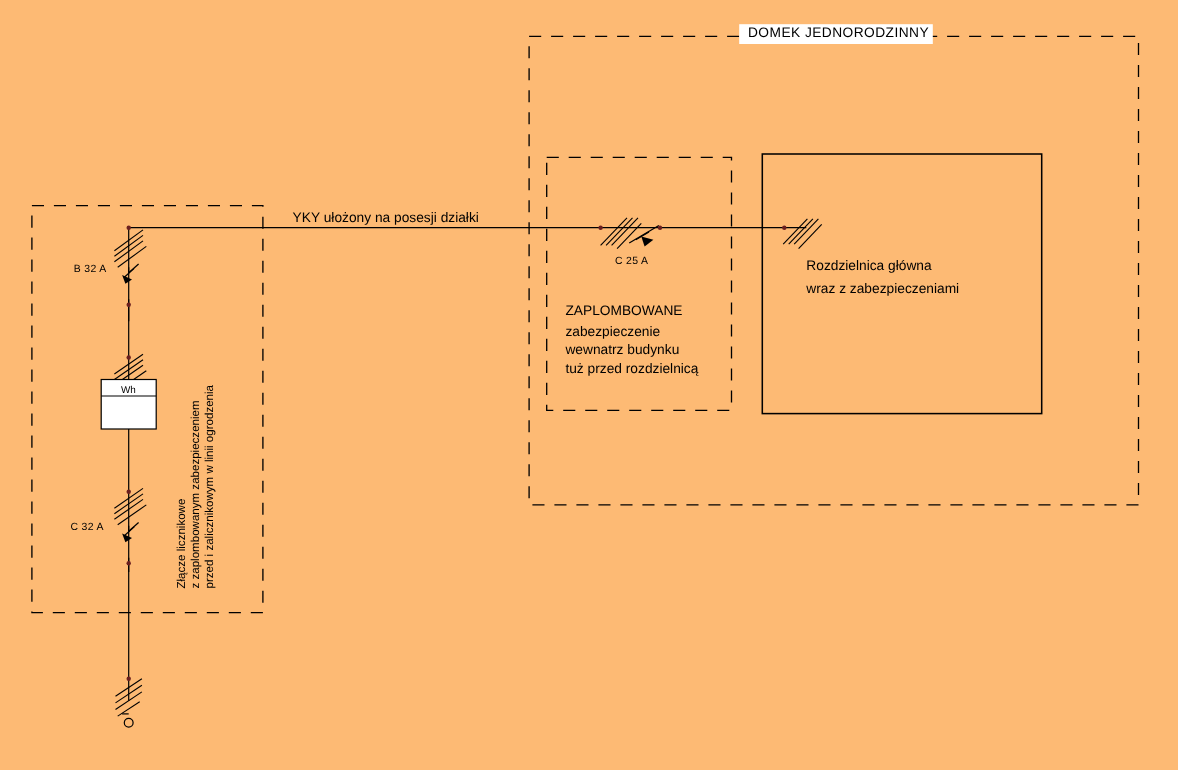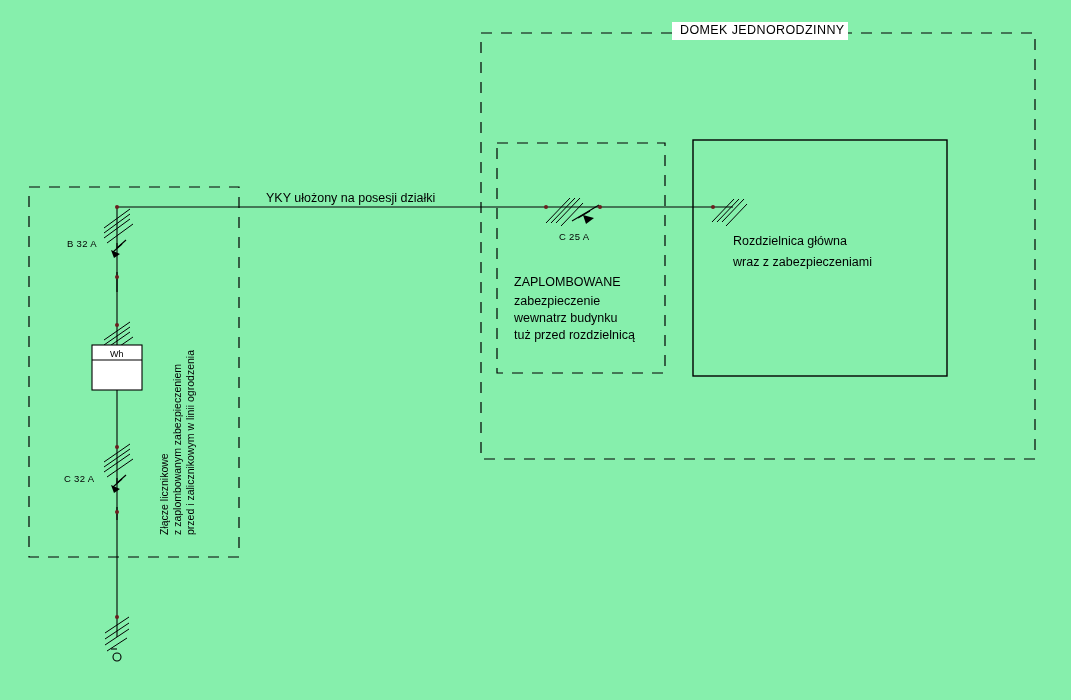--- a/index.html
+++ b/index.html
@@ -8,21 +8,21 @@
     background: #ffffff;
   }
   body {
     font-family: "Liberation Sans", sans-serif;
     color: #000000;
   }
   #diagram-root {
     position: relative;
     width: 1071px;
     height: 700px;
-    background: #86efac;
+    background: #fdba74;
     overflow: hidden;
   }
   svg#schematic {
     position: absolute;
     left: 0;
     top: 0;
     width: 1071px;
     height: 700px;
   }
   .wire {

